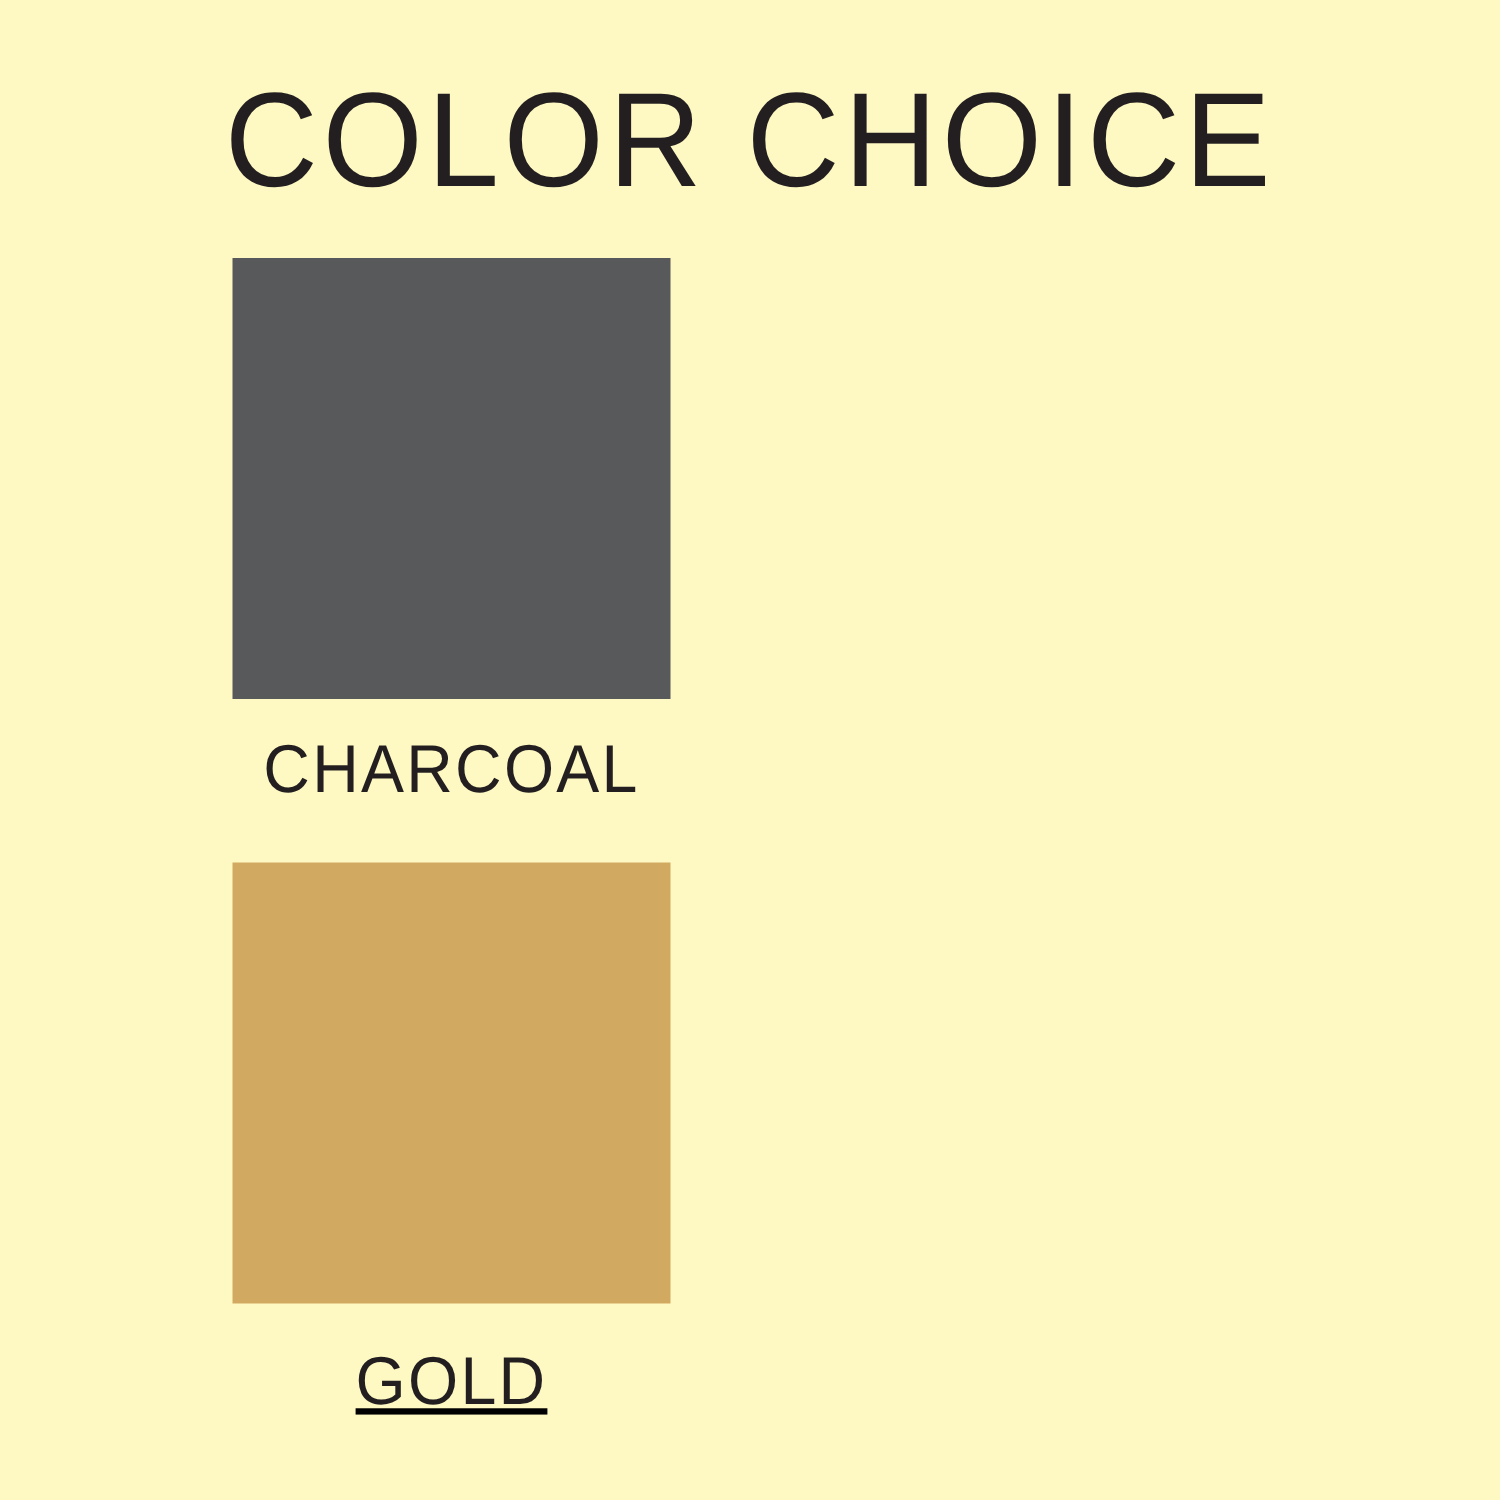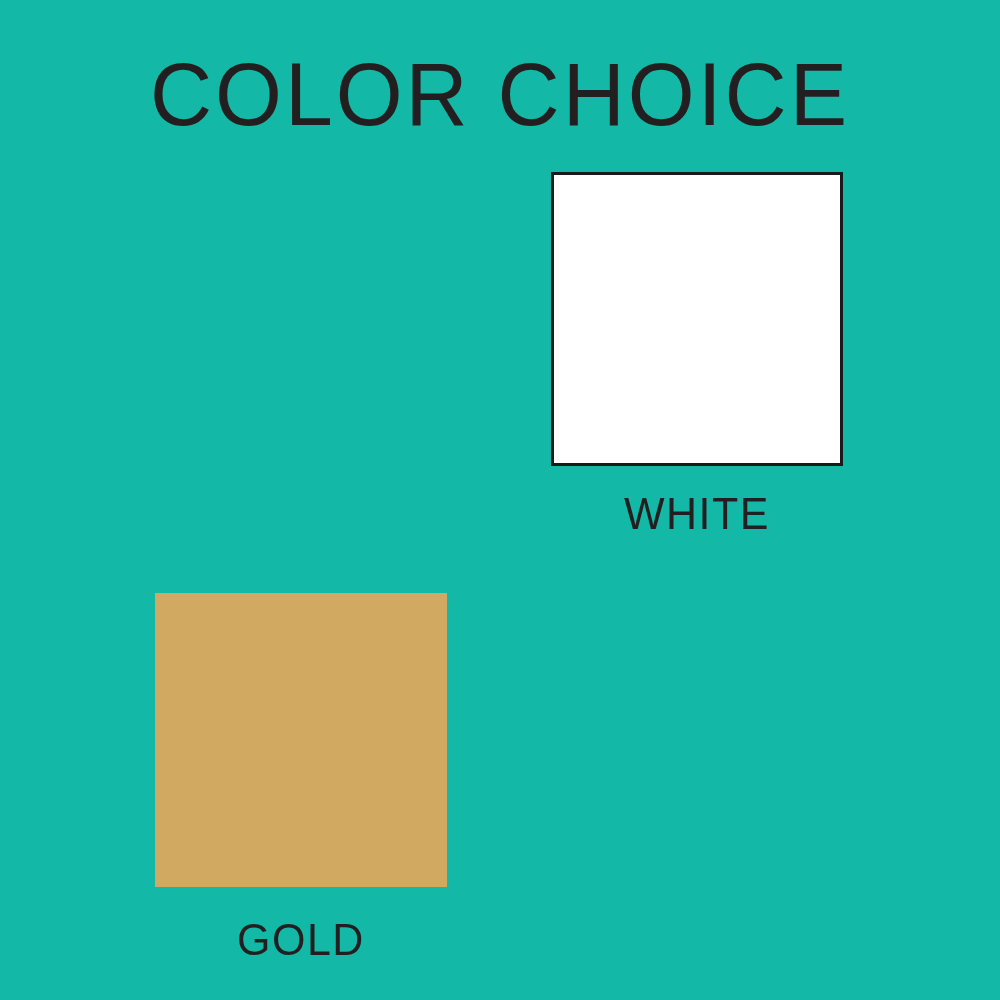--- a/index.html
+++ b/index.html
@@ -11,21 +11,21 @@
 
   body {
     font-family: "Liberation Sans", sans-serif;
     -webkit-font-smoothing: antialiased;
   }
 
   #page {
     position: relative;
     width: 1000px;
     height: 1000px;
-    background: #14b8a6;
+    background: #fef9c3;
     overflow: hidden;
   }
 
   
   .page-title {
     position: absolute;
     top: 44px;
     left: 0;
     width: 1000px;
     text-align: center;
@@ -50,21 +50,21 @@
   }
 
   .swatch-cell {
     position: absolute;
     width: 292px;
   }
 
   .swatch-cell.col-left  { left: 0px; }
   .swatch-cell.col-right { left: 396px; }
   .swatch-cell.row-top    { top: 0px; }
-  .swatch-cell.row-bottom { top: 421px; }
+  .swatch-cell.row-bottom { top: 403px; text-decoration: underline; }
 
   .swatch-chip {
     width: 292px;
     height: 294px;
     box-sizing: border-box;
     background: #ffffff;
   }
 
   .swatch-chip.outlined {
     border: 3px solid #1a1a1a;
@@ -89,25 +89,25 @@
 </style>
 </head>
 <body style="background-color: rgb(255, 255, 255);">
 
 <div id="page">
 
   <div class="page-title">COLOR CHOICE</div>
 
   <div class="swatch-grid">
 
+    <div class="swatch-cell col-left row-top">
+      <div class="swatch-chip" style="background-color: rgb(88, 89, 91);"></div>
+      <div class="swatch-label">CHARCOAL</div>
+    </div>
 
-    <div class="swatch-cell col-right row-top">
-      <div class="swatch-chip outlined" style="background-color: rgb(255, 255, 255); border-color: rgb(26, 26, 26);"></div>
-      <div class="swatch-label">WHITE</div>
-    </div>
 
     <div class="swatch-cell col-left row-bottom">
       <div class="swatch-chip" style="background-color: rgb(210, 169, 97);"></div>
       <div class="swatch-label">GOLD</div>
     </div>
 
 
   </div>
 </div>
 

